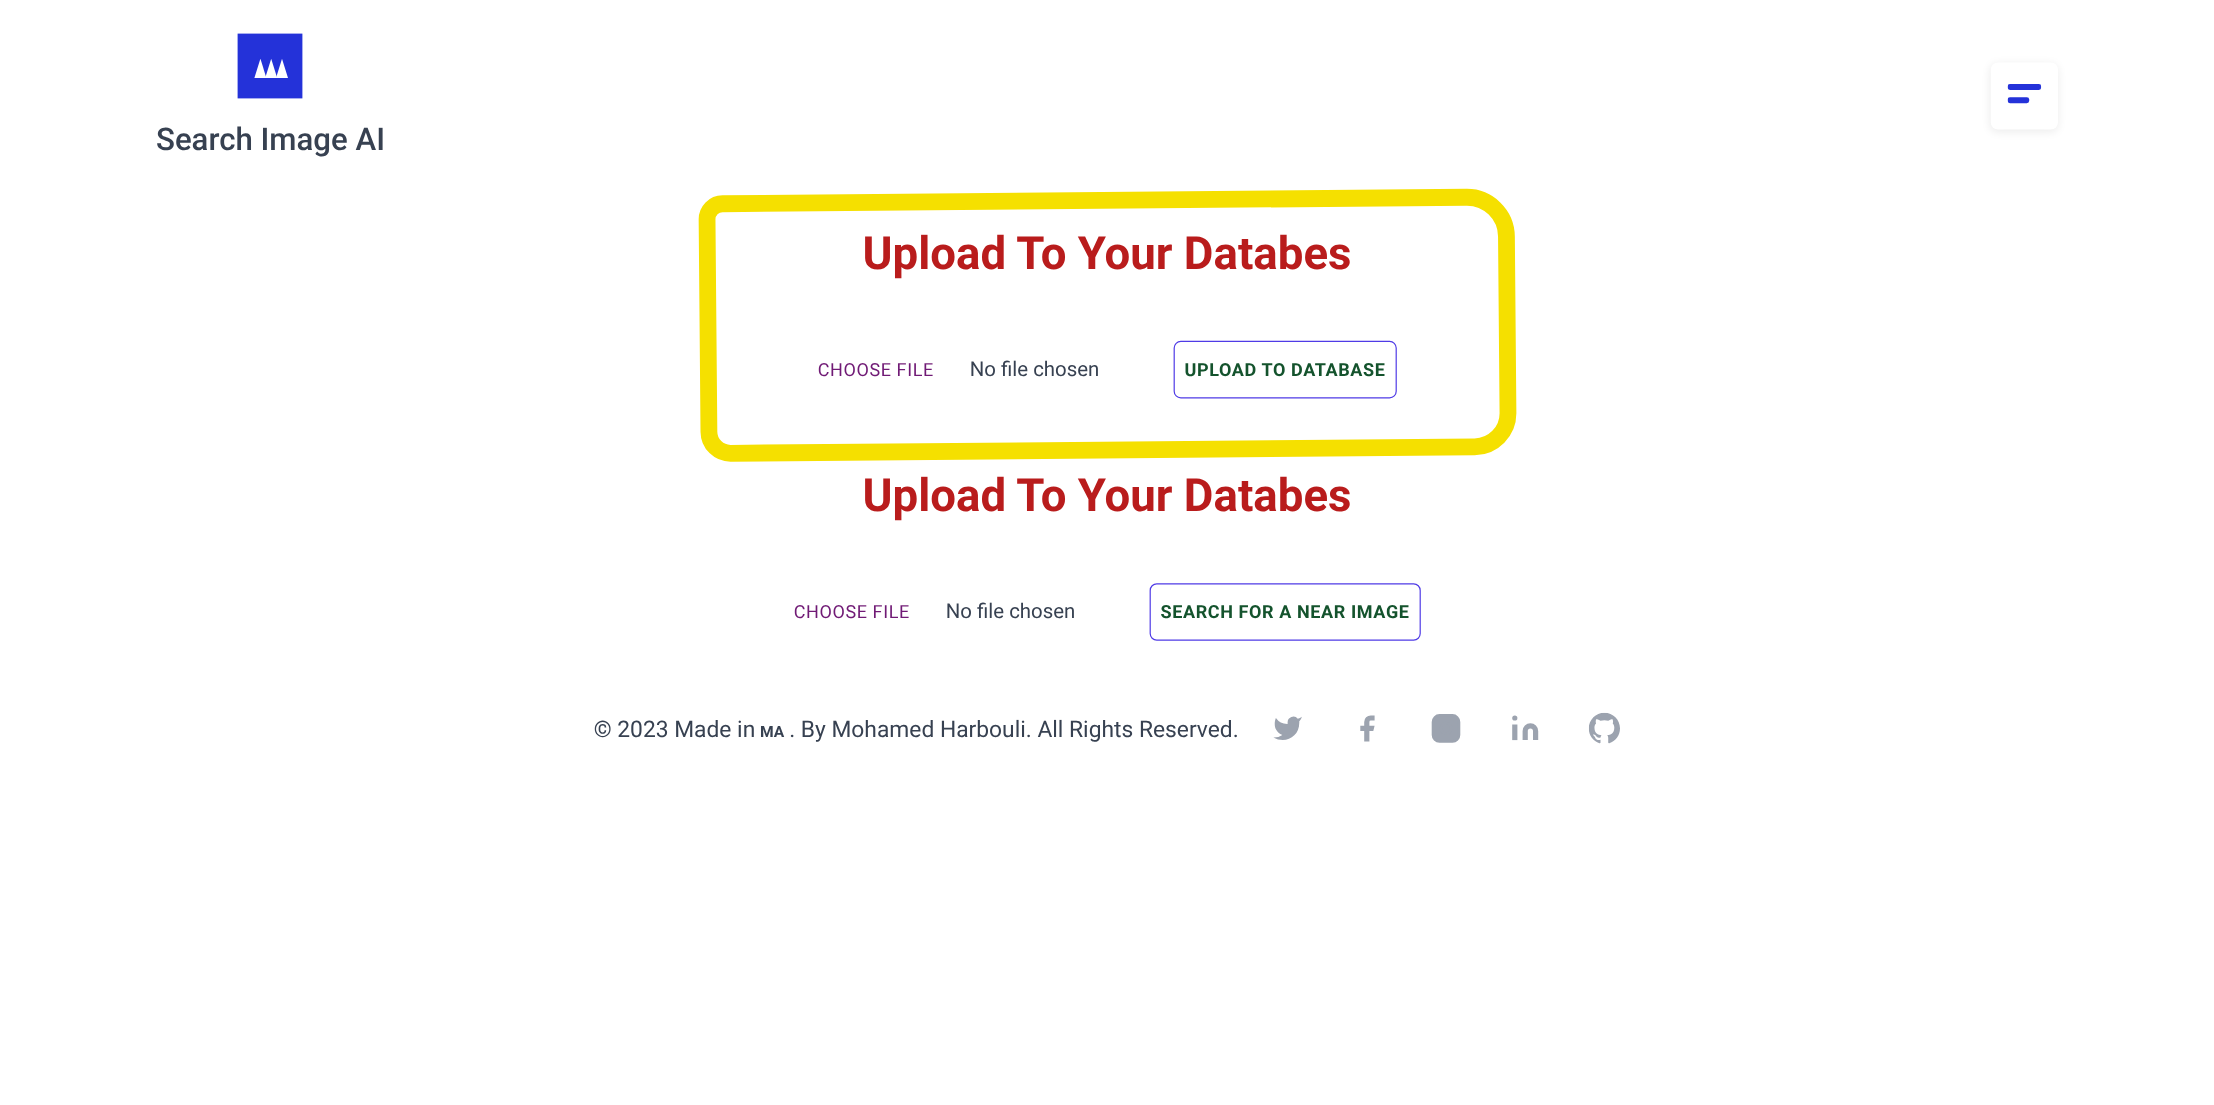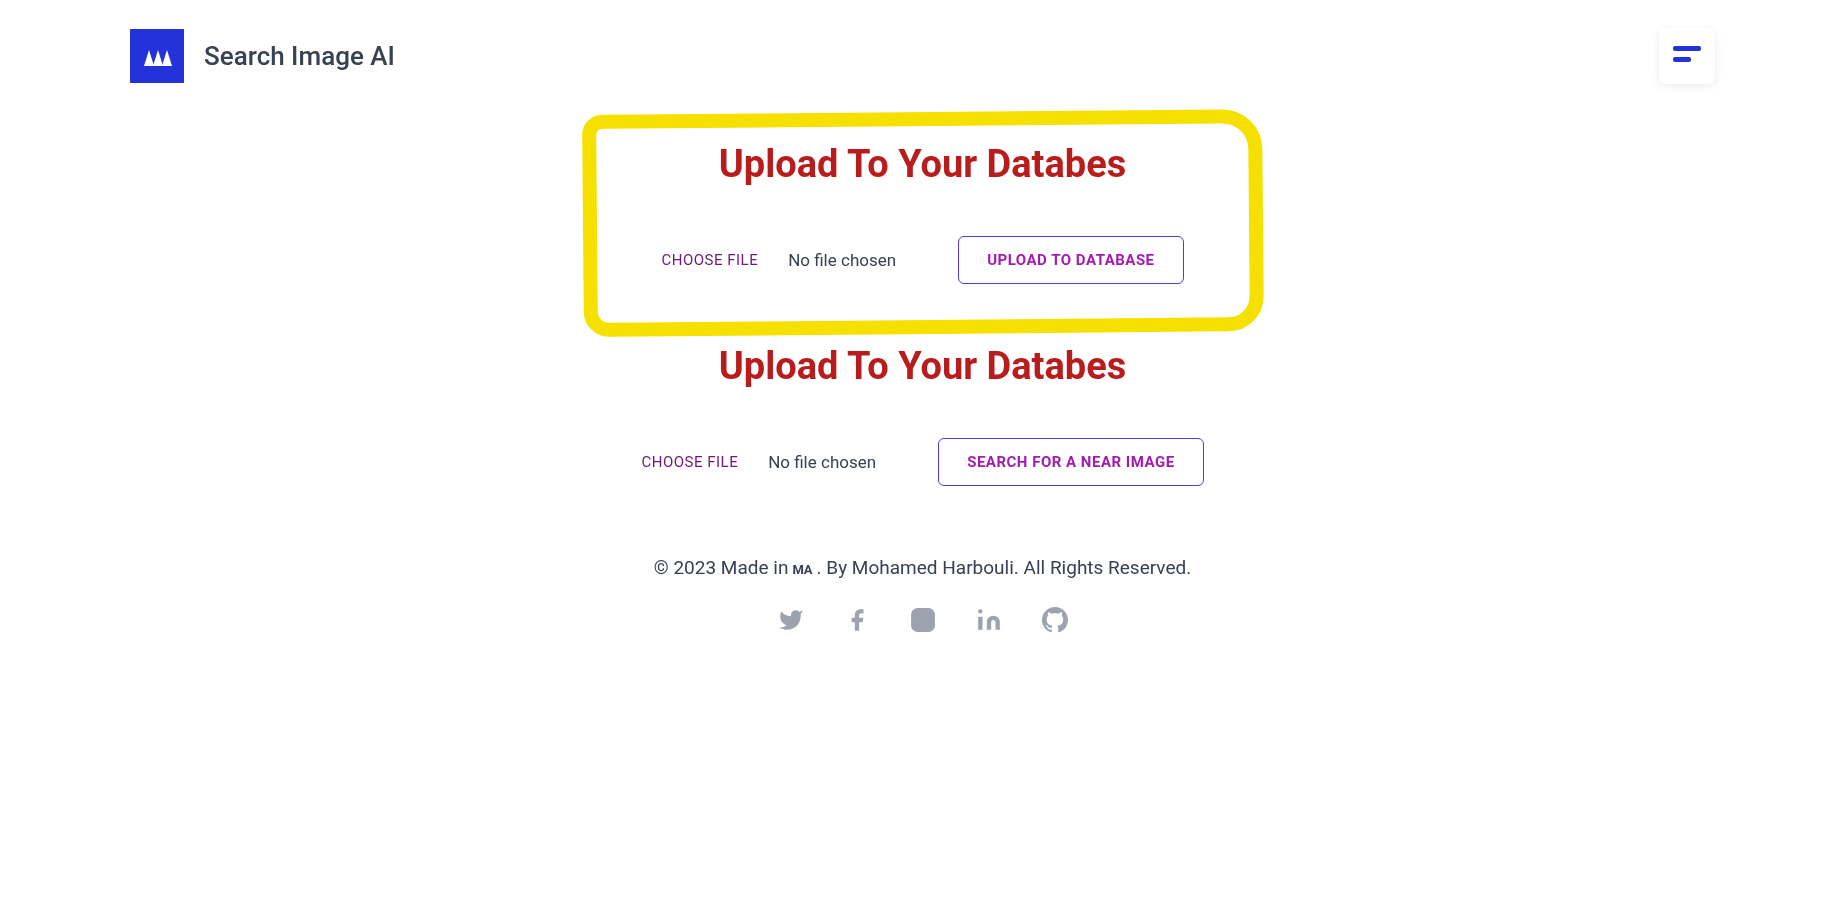--- a/index.html
+++ b/index.html
@@ -18,20 +18,21 @@
     .header {
       display: flex;
       align-items: center;
       justify-content: space-between;
       padding: 28px 130px 28px 130px;
     }
     .brand {
       display: flex;
       align-items: center;
       gap: 20px;
+      flex-direction: column;
     }
     .logo-box {
       width: 54px;
       height: 54px;
       background: #2432D9;
       display: flex;
       align-items: center;
       justify-content: center;
     }
     .logo-box svg {
@@ -107,41 +108,41 @@
     .file-status {
       font-size: 17px;
       color: #374151;
       flex: 0 0 auto;
       min-width: 140px;
     }
     .action-button {
       font-size: 15px;
       font-weight: 700;
       letter-spacing: 0.5px;
-      color: #a21caf;
+      color: #14532d;
       background: transparent;
       border: 1px solid #4F3BE6;
       border-radius: 6px;
-      padding: 14px 28px;
+      padding: 14px 8px;
       cursor: pointer;
       font-family: inherit;
     }
     .upload-section2 {
       width: 620px;
       display: flex;
       flex-direction: column;
       align-items: center;
       padding: 0 0 50px 0;
     }
     .footer {
       display: flex;
-      flex-direction: column;
+      flex-direction: row;
       align-items: center;
       gap: 28px;
-      margin-top: 20px;
+      margin-top: 10px;
     }
     .footer-text {
       font-size: 19px;
       color: #374151;
       display: flex;
       align-items: baseline;
       gap: 4px;
       flex-wrap: wrap;
       justify-content: center;
     }

